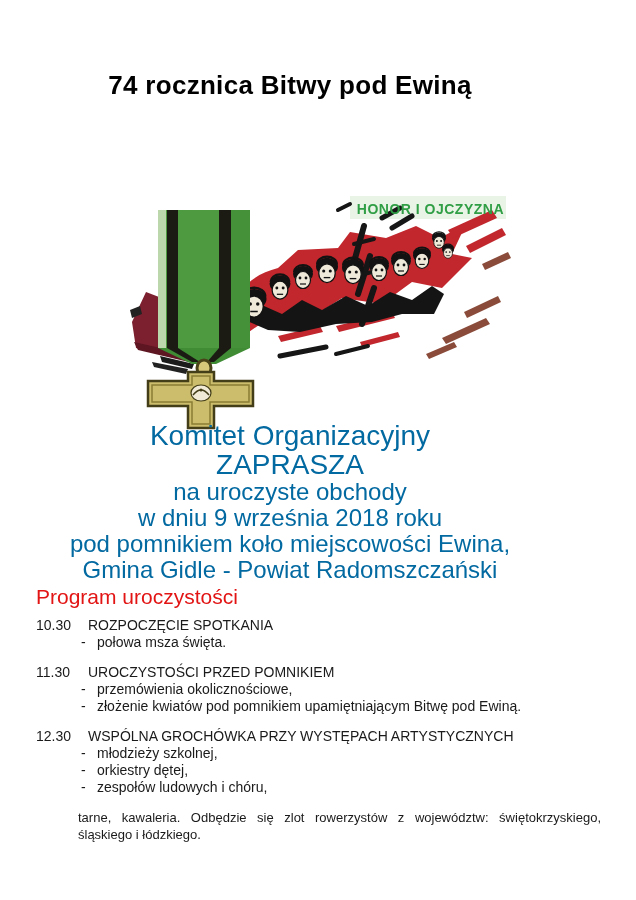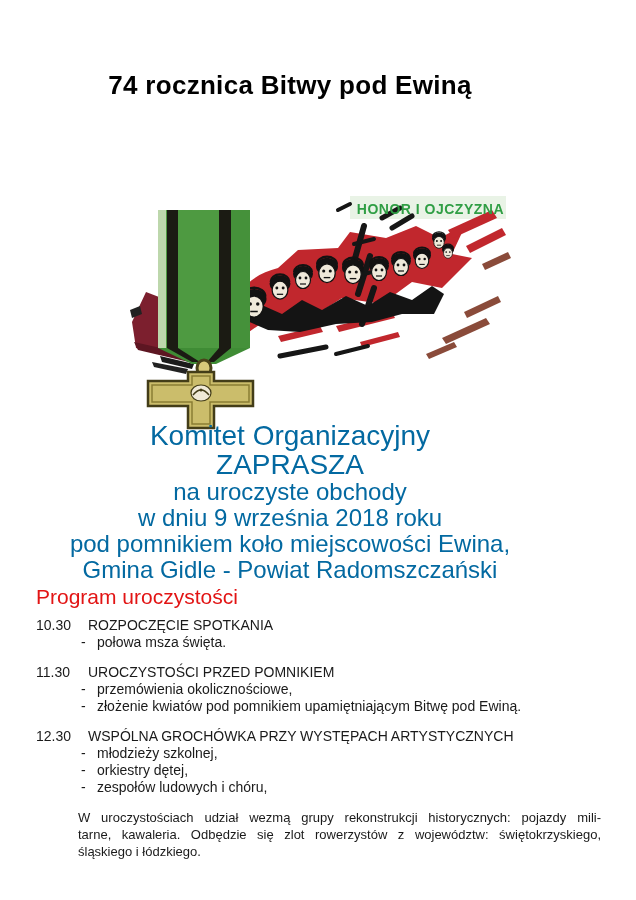--- a/index.html
+++ b/index.html
@@ -191,19 +191,18 @@
         <span class="bullet">-</span>
         <span>orkiestry dętej,</span>
       </div>
       <div class="item-detail">
         <span class="bullet">-</span>
         <span>zespołów ludowych i chóru,</span>
       </div>
     </div>
 
     <div class="note">
-      <div class="jline">W uroczystościach udział wezmą grupy rekonstrukcji historycznych: pojazdy mili-</div>
       <div class="jline">tarne, kawaleria. Odbędzie się zlot rowerzystów z województw: świętokrzyskiego,</div>
       <div class="lline">śląskiego i łódzkiego.</div>
     </div>
   </div>
 
 </div>
 
 </body></html>

